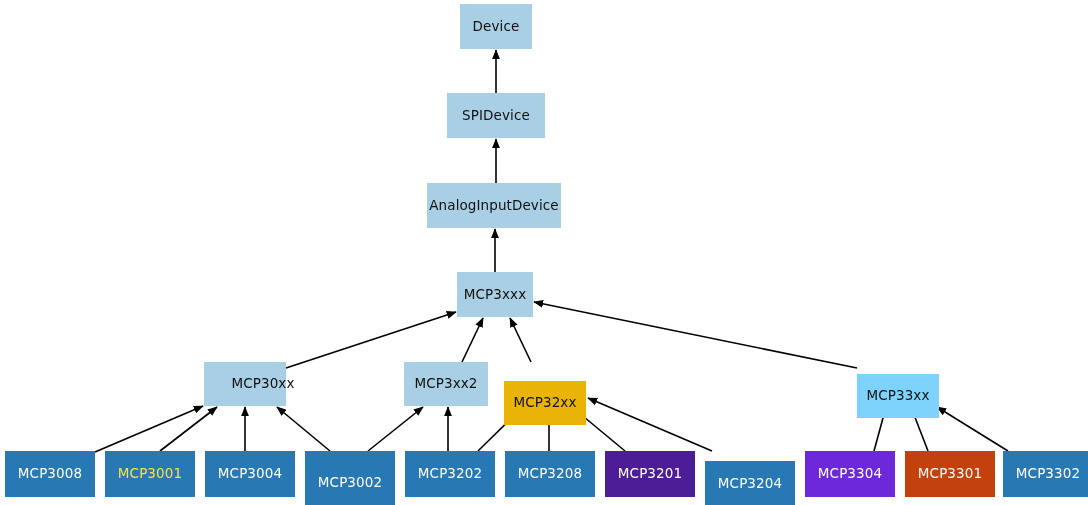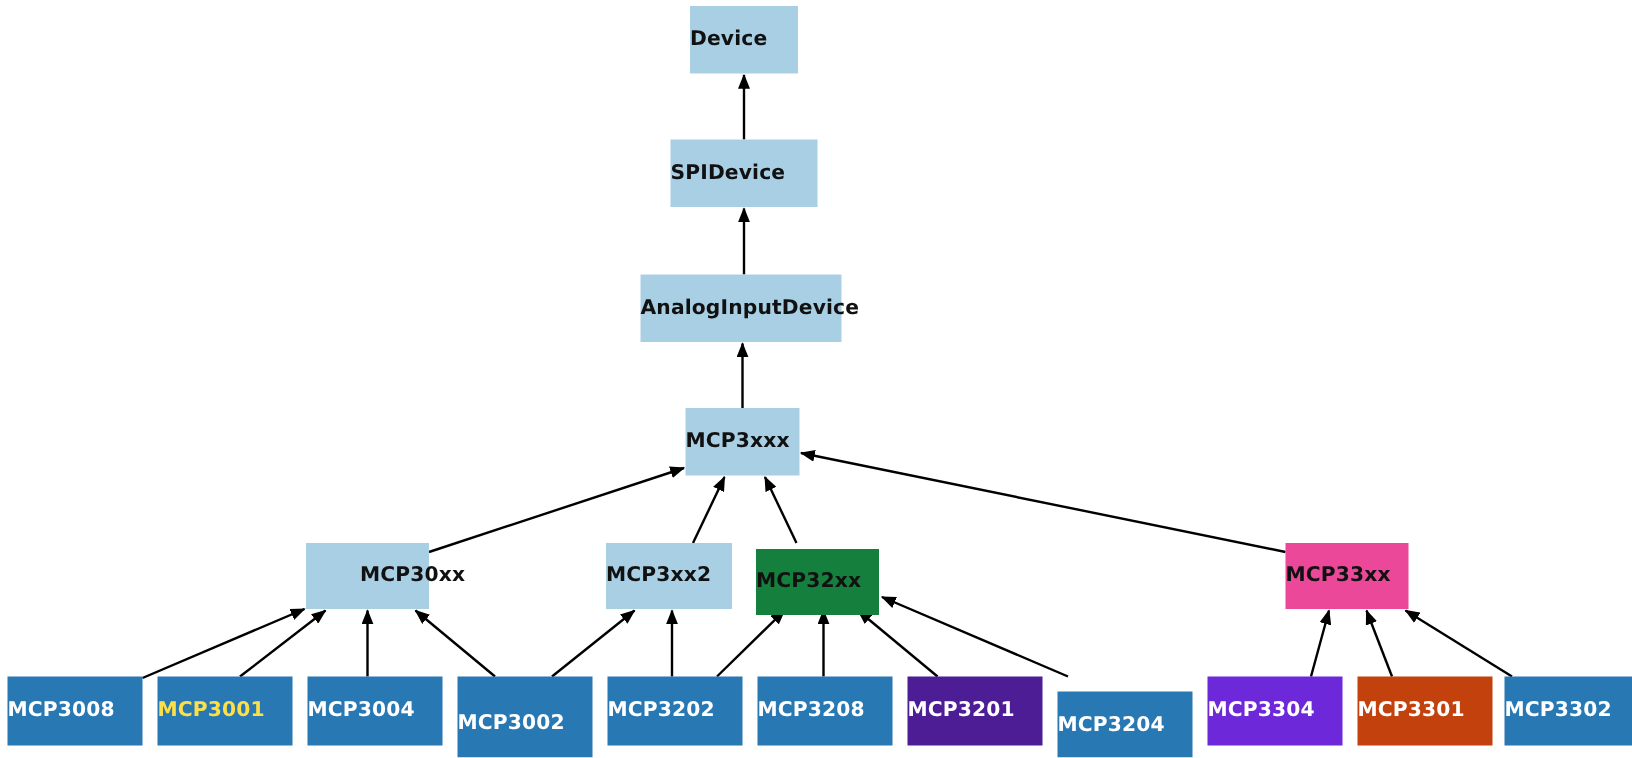--- a/index.html
+++ b/index.html
@@ -23,26 +23,26 @@
     top: 0;
     width: 1088px;
     height: 505px;
     pointer-events: none;
   }
   .node {
     position: absolute;
     box-sizing: border-box;
     display: flex;
     align-items: center;
+    justify-content: center;
     font-size: 13.5px;
     line-height: 1;
     letter-spacing: 0.1px;
     white-space: nowrap;
     border: 0;
-    font-weight: bold;
   }
   .node.abstract {
     background: #a9cfe5;
     color: #111111;
   }
   .node.concrete {
     background: #2878b4;
     color: #ffffff;
   }
 </style>
@@ -93,24 +93,24 @@
       </div>
       <div class="node abstract" style="left: 457px; top: 272px; width: 76px; height: 45px; background: rgb(169, 207, 229); color: rgb(17, 17, 17);">
         <span>MCP3xxx</span>
       </div>
       <div class="node abstract" style="left: 204px; top: 362px; width: 82px; height: 44px; background: rgb(169, 207, 229); color: rgb(17, 17, 17); padding-left: 36px;">
         <span>MCP30xx</span>
       </div>
       <div class="node abstract" style="left: 404px; top: 362px; width: 84px; height: 44px; background: rgb(169, 207, 229); color: rgb(17, 17, 17);">
         <span>MCP3xx2</span>
       </div>
-      <div class="node abstract" style="left: 504px; top: 366px; width: 82px; height: 44px; background: #15803d; color: rgb(17, 17, 17);">
+      <div class="node abstract" style="left: 504px; top: 381px; width: 82px; height: 44px; background: #eab308; color: rgb(17, 17, 17);">
         <span>MCP32xx</span>
       </div>
-      <div class="node abstract" style="left: 857px; top: 362px; width: 82px; height: 44px; background: #ec4899; color: rgb(17, 17, 17);">
+      <div class="node abstract" style="left: 857px; top: 374px; width: 82px; height: 44px; background: #7dd3fc; color: rgb(17, 17, 17);">
         <span>MCP33xx</span>
       </div>
       <div class="node concrete" style="left: 5px; top: 451px; width: 90px; height: 46px; background: rgb(40, 120, 180); color: rgb(255, 255, 255);">
         <span>MCP3008</span>
       </div>
       <div class="node concrete" style="left: 105px; top: 451px; width: 90px; height: 46px; background: rgb(40, 120, 180); color: #fde047;">
         <span>MCP3001</span>
       </div>
       <div class="node concrete" style="left: 205px; top: 451px; width: 90px; height: 46px; background: rgb(40, 120, 180); color: rgb(255, 255, 255);">
         <span>MCP3004</span>

